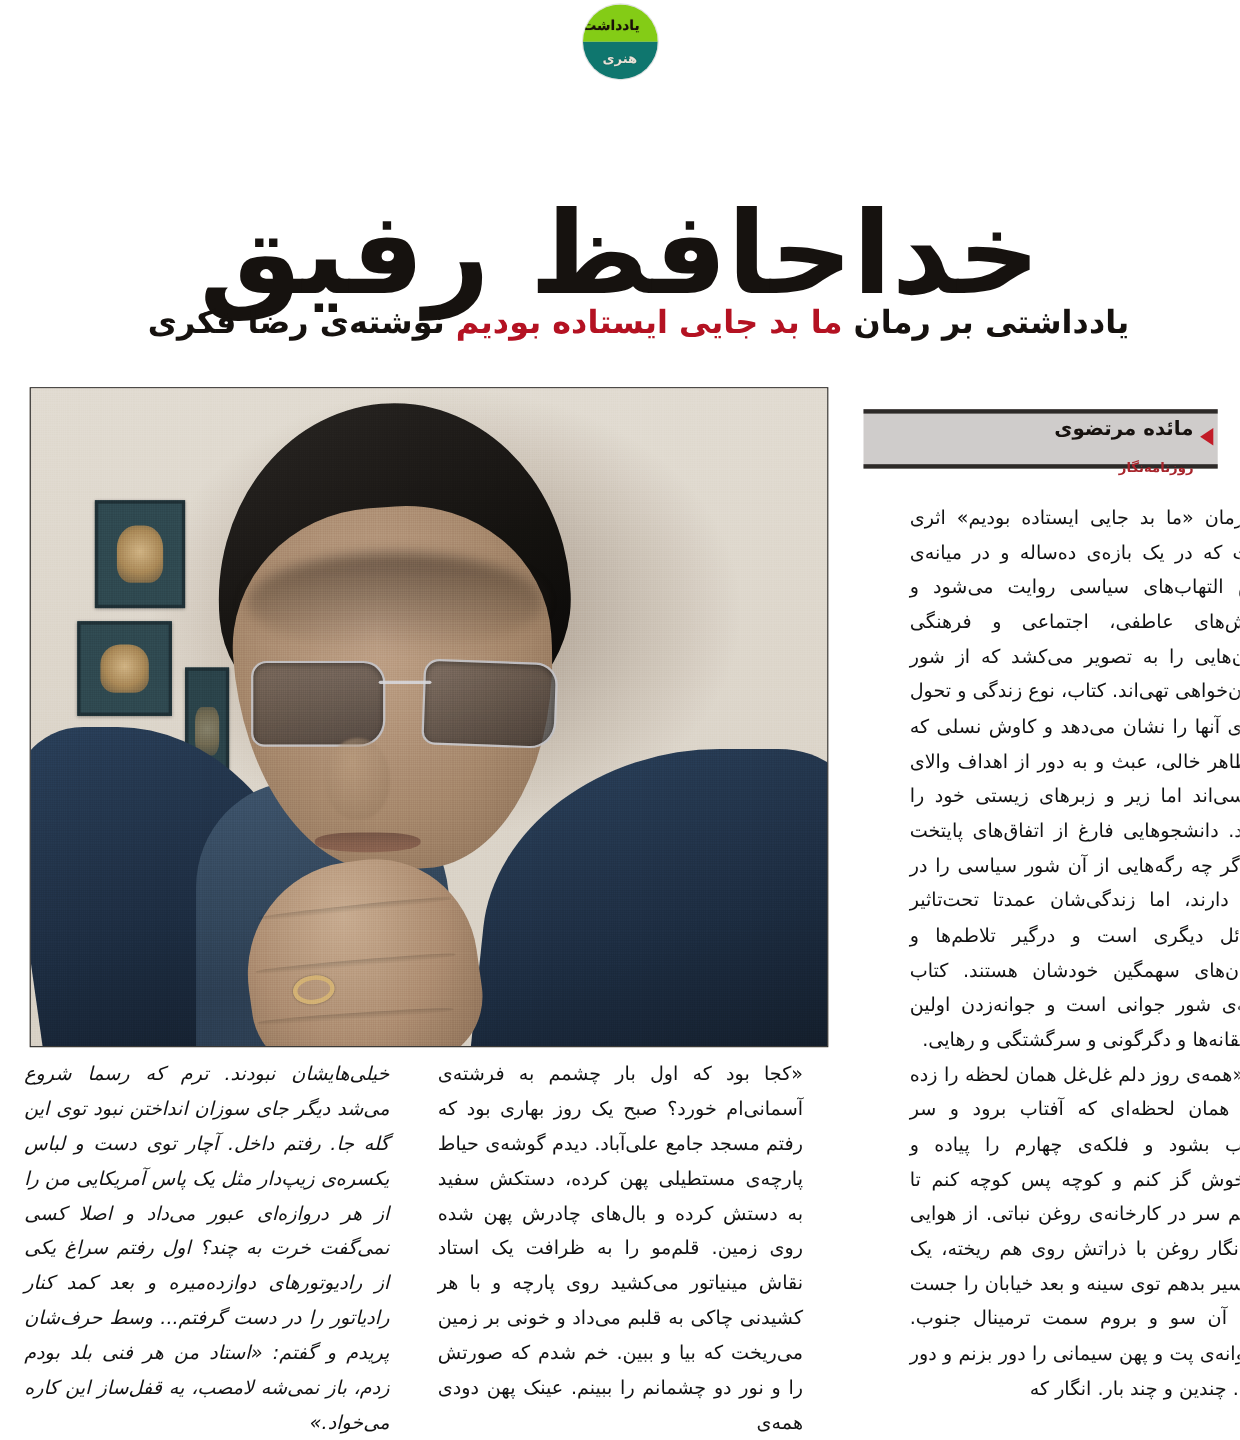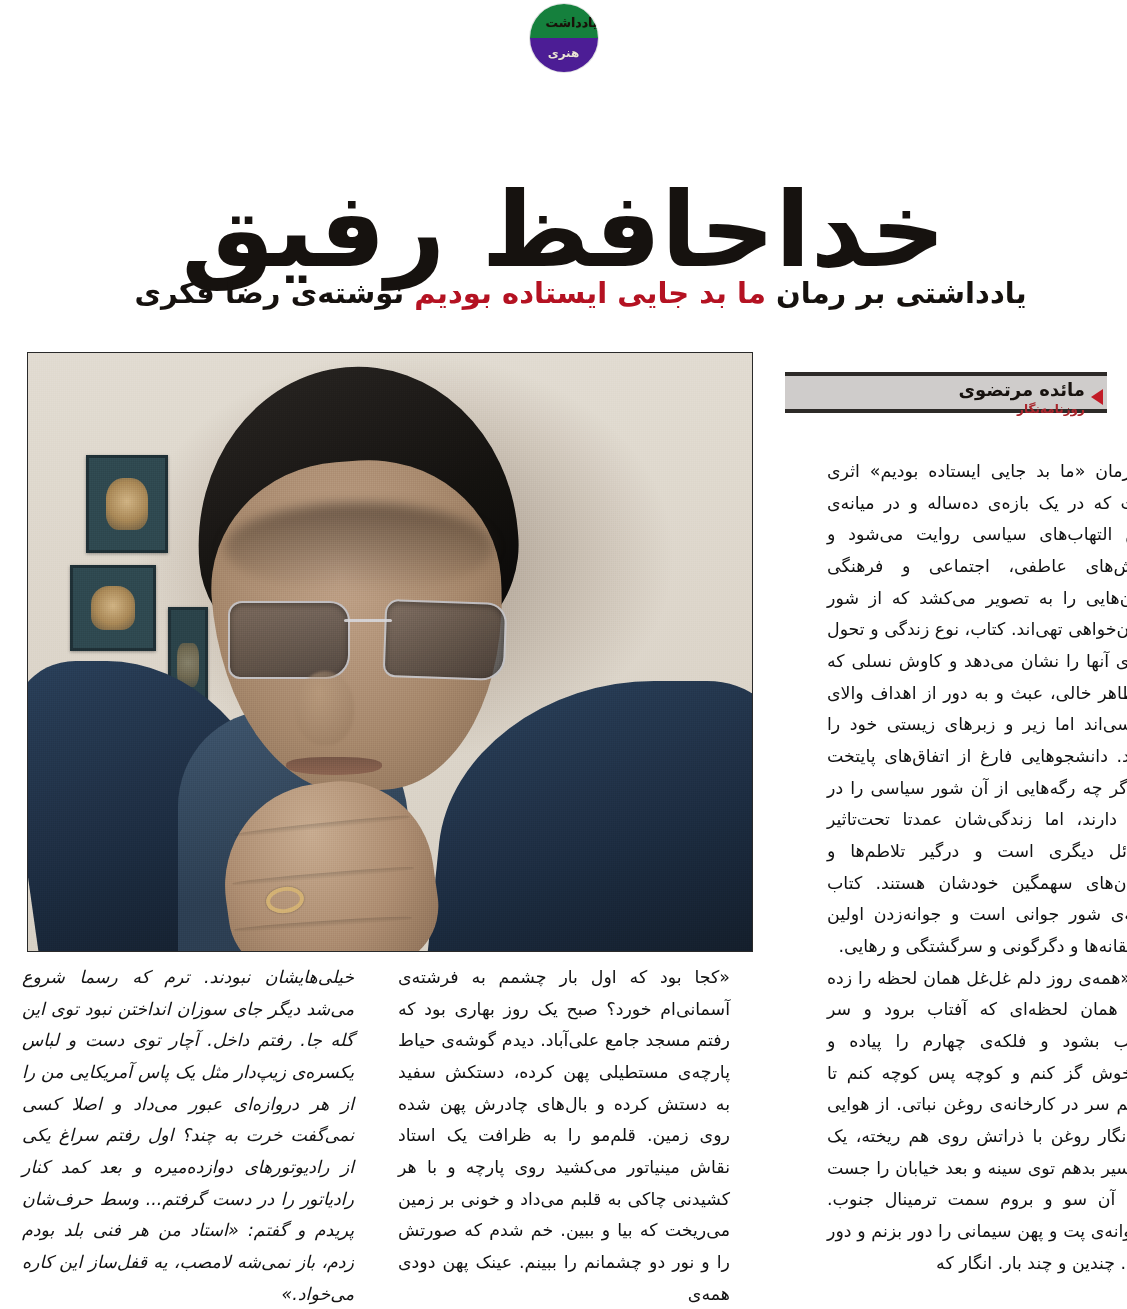--- a/index.html
+++ b/index.html
@@ -32,30 +32,30 @@
     height: 68px;
     border-radius: 50%;
     overflow: hidden;
     position: relative;
     box-shadow: 0 0 0 1px rgba(0,0,0,.12);
   }
   .logo-top {
     position: absolute;
     top: 0; left: 0; right: 0;
     height: 50%;
-    background: #15803d;
+    background: #84cc16;
     display: flex;
     align-items: center;
-    justify-content: flex-start;
+    justify-content: flex-end;
   }
   .logo-bot {
     position: absolute;
     bottom: 0; left: 0; right: 0;
     height: 50%;
-    background: #4c1d95;
+    background: #0f766e;
     display: flex;
     align-items: center;
     justify-content: center;
   }
   .logo-top span,
   .logo-bot span {
     color: #1a1008;
     font-size: 12.5px;
     font-weight: 700;
     letter-spacing: .2px;
@@ -264,21 +264,21 @@
     mix-blend-mode: overlay;
     opacity: .75;
   }
 
   
   .byline {
     position: absolute;
     left: 785px;
     top: 372px;
     width: 322px;
-    height: 41px;
+    height: 54px;
     background: #cfcccb;
     border-top: 4px solid #2d2a28;
     border-bottom: 4px solid #2d2a28;
     box-sizing: border-box;
     padding: 4px 22px 4px 10px;
     text-align: right;
   }
   .byline .marker {
     position: absolute;
     right: 4px;
@@ -292,21 +292,21 @@
     font-size: 18px;
     font-weight: 700;
     color: #17120f;
     line-height: 1.15;
   }
   .byline .role {
     font-size: 12px;
     font-weight: 700;
     color: #a8252c;
     line-height: 1.3;
-    margin-top: 1px;
+    margin-top: 17px;
   }
 
   
   .col {
     position: absolute;
     font-size: 17.4px;
     line-height: 1.82;
     text-align: justify;
     text-justify: inter-word;
     color: #121212;

